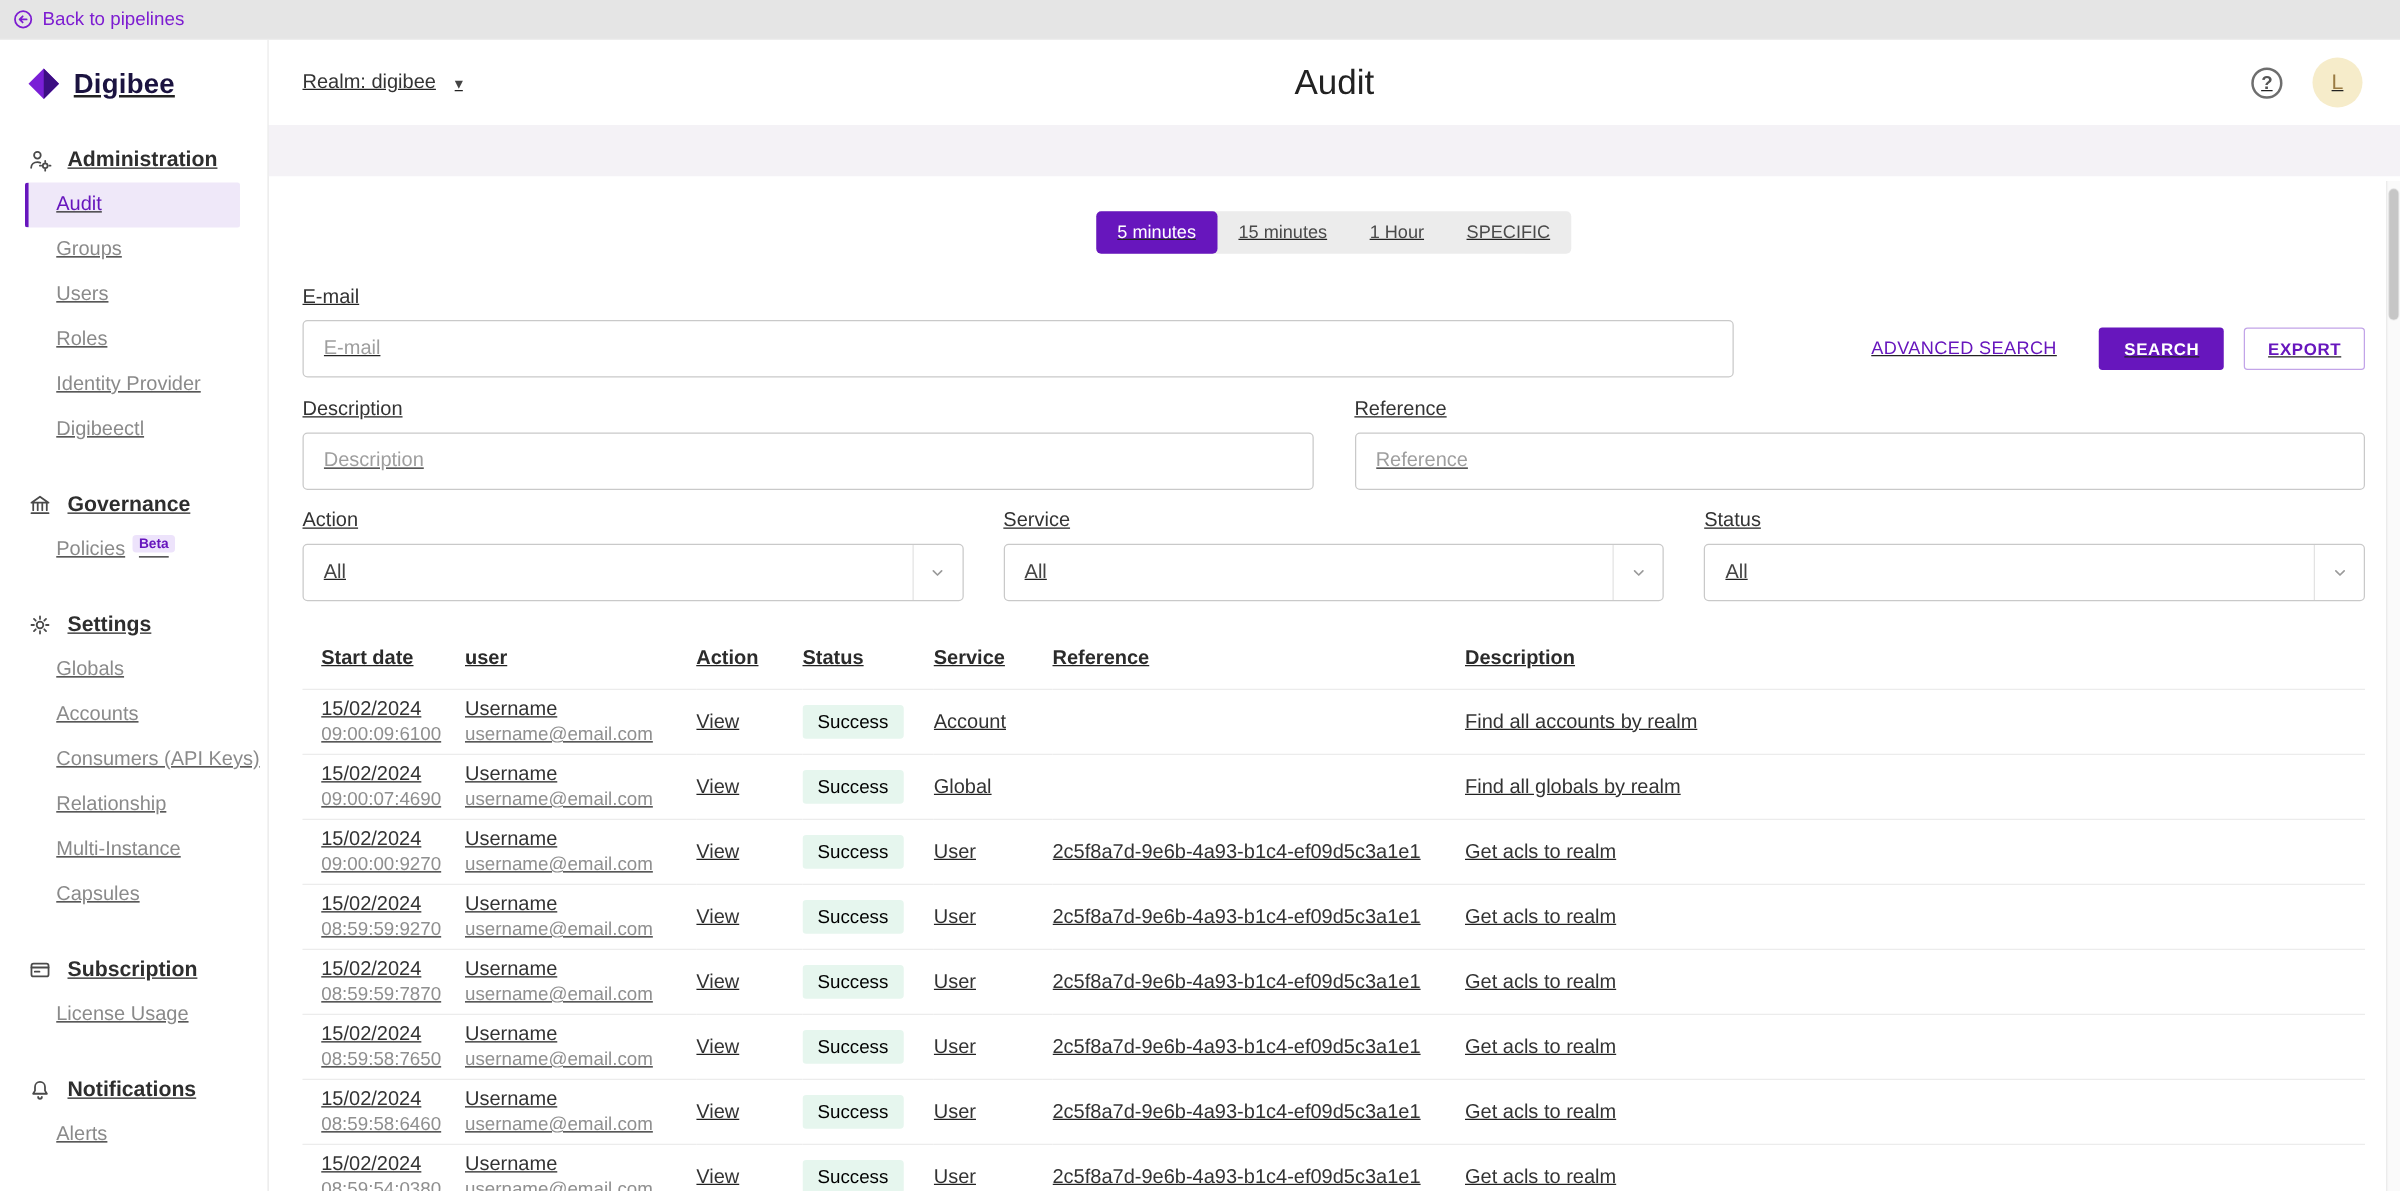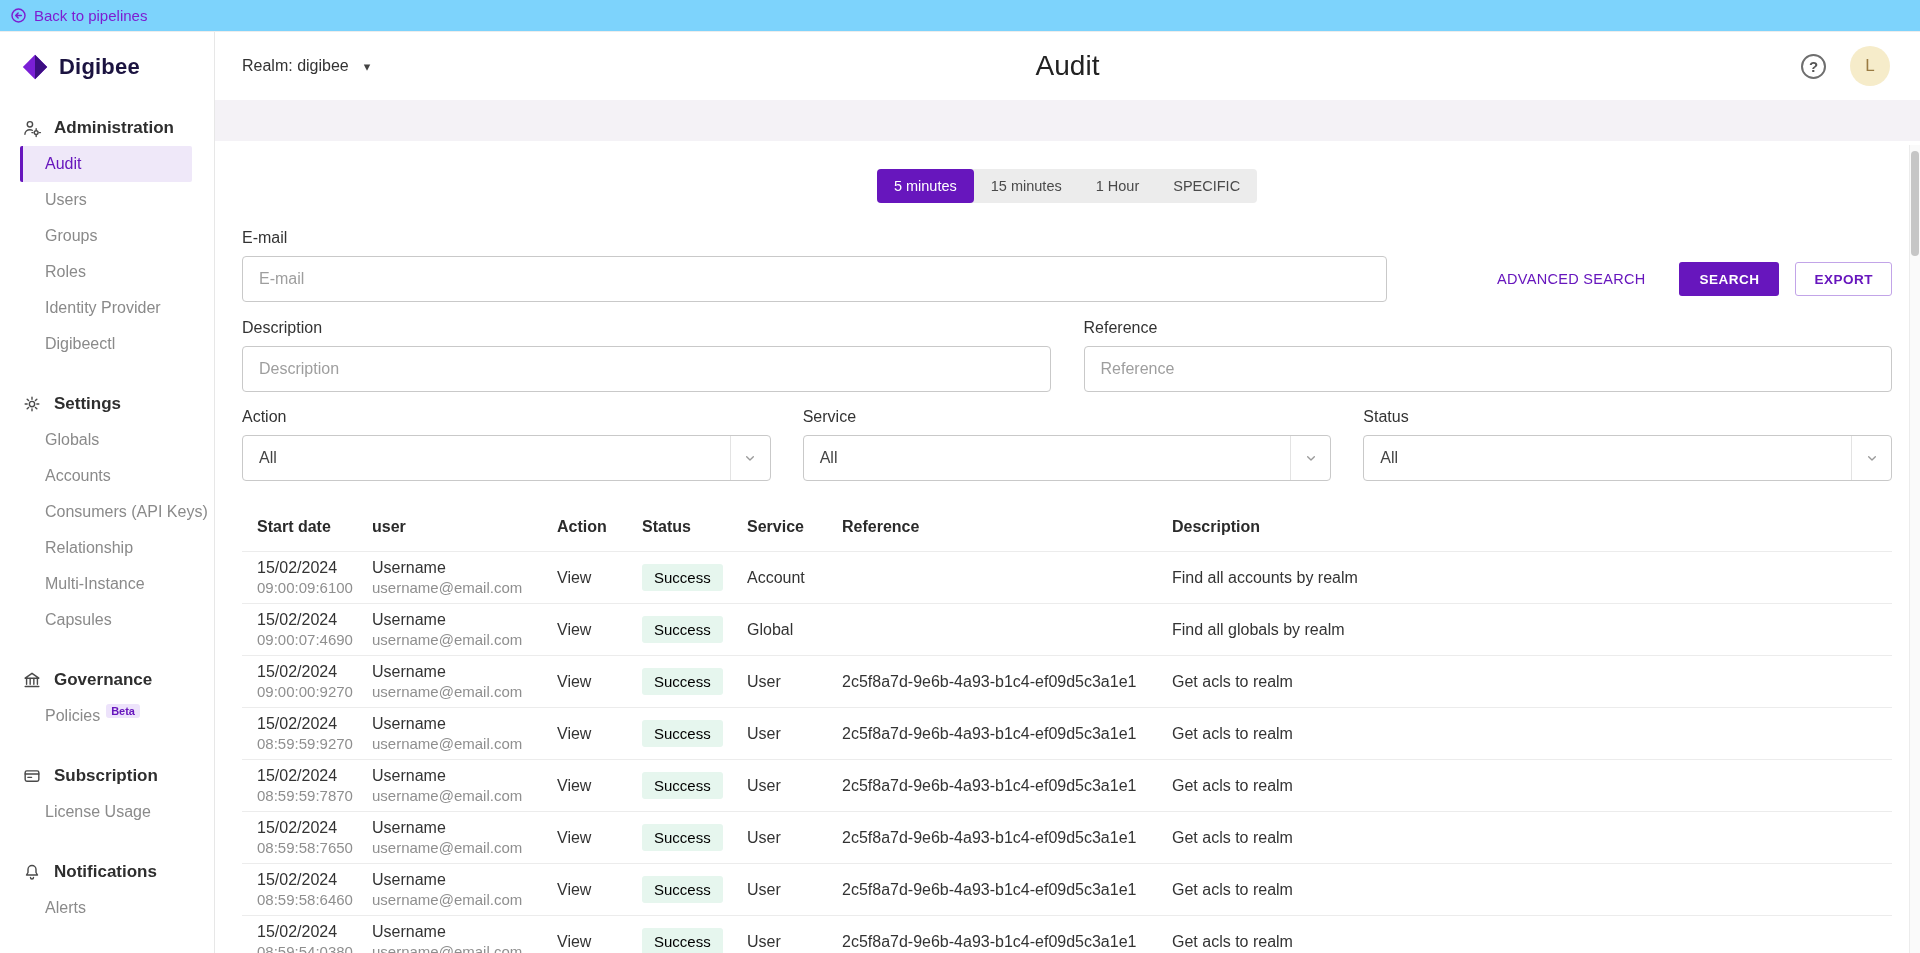--- a/index.html
+++ b/index.html
@@ -5,26 +5,26 @@
   * { box-sizing: border-box; }
   html,body { margin:0; padding:0; }
   body {
     width:1920px; height:953px; overflow:hidden;
     font-family:"Liberation Sans", sans-serif;
     background:#fff; color:#222;
   }
 
   
   .topbar { height:32px; display:flex; align-items:center; padding-left:10px;
-            border-bottom:1px solid #ededed; background:#7dd3fc; }
+            border-bottom:1px solid #ededed; background:#e5e5e5; }
   .back-link { display:flex; align-items:center; gap:7px; color:#7d1dd1;
                font-size:15px; font-weight:500; cursor:pointer; text-decoration:none; }
 
   
-  .app { display:flex; height:921px; }
+  .app { display:flex; height:921px;text-decoration:underline; }
 
   
   .sidebar { width:215px; min-width:215px; border-right:1px solid #e7e7e7;
              background:#fff; padding-top:20px; overflow:hidden; }
   .logo { display:flex; align-items:center; gap:9px; padding-left:20px; margin-bottom:30px; cursor:pointer; }
   .logo-text { font-size:22px; font-weight:700; color:#1b1340; letter-spacing:.2px; }
 
   .side-section { margin-bottom:26px; }
   .side-header { display:flex; align-items:center; gap:12px; padding:6px 0 8px 22px;
                  color:#2e2e2e; font-size:17px; font-weight:600; cursor:pointer; }
@@ -146,58 +146,58 @@
           <svg width="20" height="20" viewBox="0 0 24 24" fill="none" stroke="#4a4a4a" stroke-width="1.7" stroke-linecap="round" stroke-linejoin="round">
             <circle cx="9.5" cy="7.5" r="3.2"></circle>
             <path d="M3.5 19.5c0-3.3 2.7-5.5 6-5.5 1 0 2 .2 2.8.7"></path>
             <circle cx="17" cy="17.5" r="2.3"></circle>
             <path d="M17 14v-1.2M17 22.2V21M20.9 17.5h1.2M11.9 17.5h1.2"></path>
           </svg>
         </span>
         <span>Administration</span>
       </div>
       <div class="side-item active">Audit</div>
+      <div class="side-item">Groups</div>
       <div class="side-item">Users</div>
-      <div class="side-item">Groups</div>
       <div class="side-item">Roles</div>
       <div class="side-item">Identity Provider</div>
       <div class="side-item">Digibeectl</div>
+    </div>
+
+    <div class="side-section">
+      <div class="side-header">
+        <span class="side-icon">
+          <svg width="20" height="20" viewBox="0 0 24 24" fill="none" stroke="#4a4a4a" stroke-width="1.7" stroke-linecap="round" stroke-linejoin="round">
+            <path d="M3.8 9.8L12 4l8.2 5.8z"></path>
+            <path d="M5.5 10v7M9.8 10v7M14.2 10v7M18.5 10v7M3.8 19.8h16.4"></path>
+          </svg>
+        </span>
+        <span>Governance</span>
+      </div>
+      <div class="side-item">
+        <span>Policies</span><span class="beta-badge">Beta</span>
+      </div>
     </div>
 
     <div class="side-section">
       <div class="side-header">
         <span class="side-icon">
           <svg width="20" height="20" viewBox="0 0 24 24" fill="none" stroke="#4a4a4a" stroke-width="1.7" stroke-linecap="round" stroke-linejoin="round">
             <circle cx="12" cy="12" r="3.2"></circle>
             <path d="M12 3.8v2.4M12 17.8v2.4M3.8 12h2.4M17.8 12h2.4M6.2 6.2l1.7 1.7M16.1 16.1l1.7 1.7M17.8 6.2l-1.7 1.7M7.9 16.1l-1.7 1.7"></path>
           </svg>
         </span>
         <span>Settings</span>
       </div>
       <div class="side-item">Globals</div>
       <div class="side-item">Accounts</div>
       <div class="side-item">Consumers (API Keys)</div>
       <div class="side-item">Relationship</div>
       <div class="side-item">Multi-Instance</div>
       <div class="side-item">Capsules</div>
-    </div>
-
-    <div class="side-section">
-      <div class="side-header">
-        <span class="side-icon">
-          <svg width="20" height="20" viewBox="0 0 24 24" fill="none" stroke="#4a4a4a" stroke-width="1.7" stroke-linecap="round" stroke-linejoin="round">
-            <path d="M3.8 9.8L12 4l8.2 5.8z"></path>
-            <path d="M5.5 10v7M9.8 10v7M14.2 10v7M18.5 10v7M3.8 19.8h16.4"></path>
-          </svg>
-        </span>
-        <span>Governance</span>
-      </div>
-      <div class="side-item">
-        <span>Policies</span><span class="beta-badge">Beta</span>
-      </div>
     </div>
 
     <div class="side-section">
       <div class="side-header">
         <span class="side-icon">
           <svg width="20" height="20" viewBox="0 0 24 24" fill="none" stroke="#4a4a4a" stroke-width="1.7" stroke-linecap="round" stroke-linejoin="round">
             <rect x="3.8" y="5.8" width="16.4" height="12.4" rx="2"></rect>
             <path d="M3.8 9.6h16.4M7 13.6h4.5"></path>
           </svg>
         </span>

